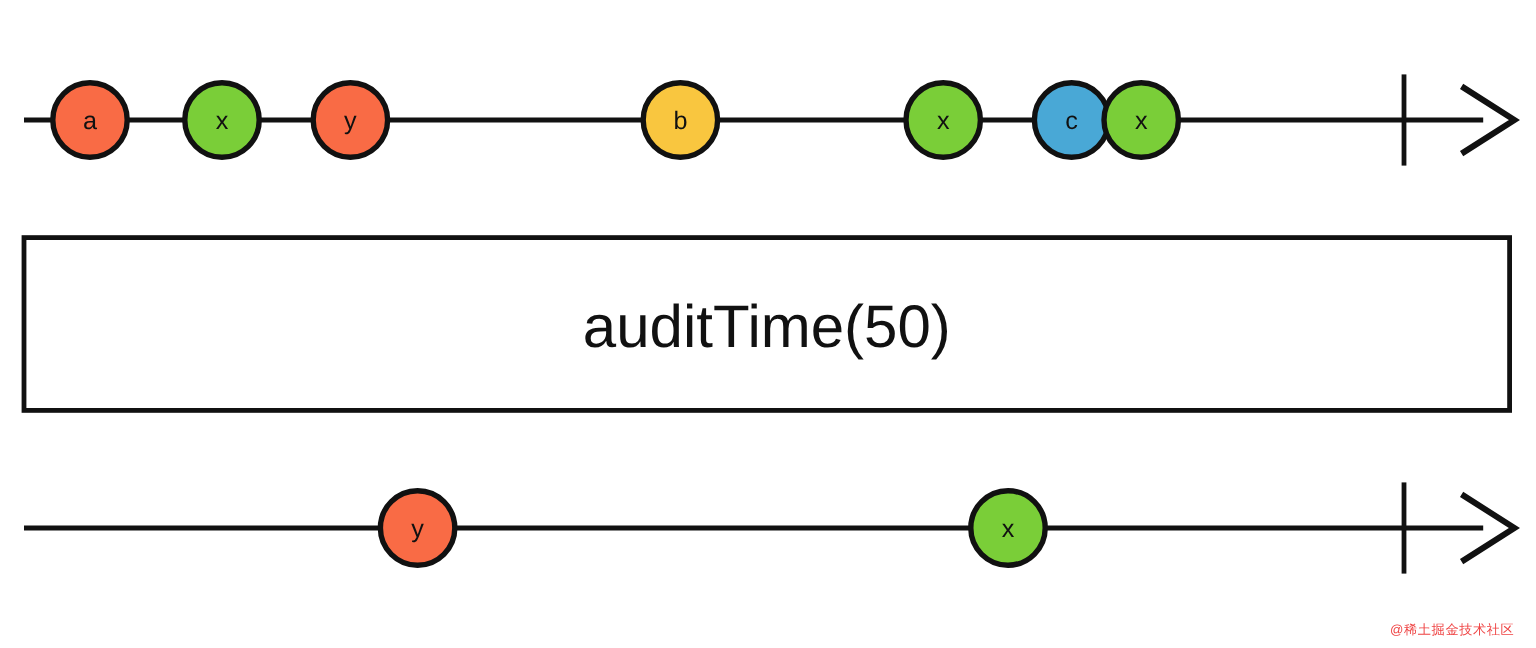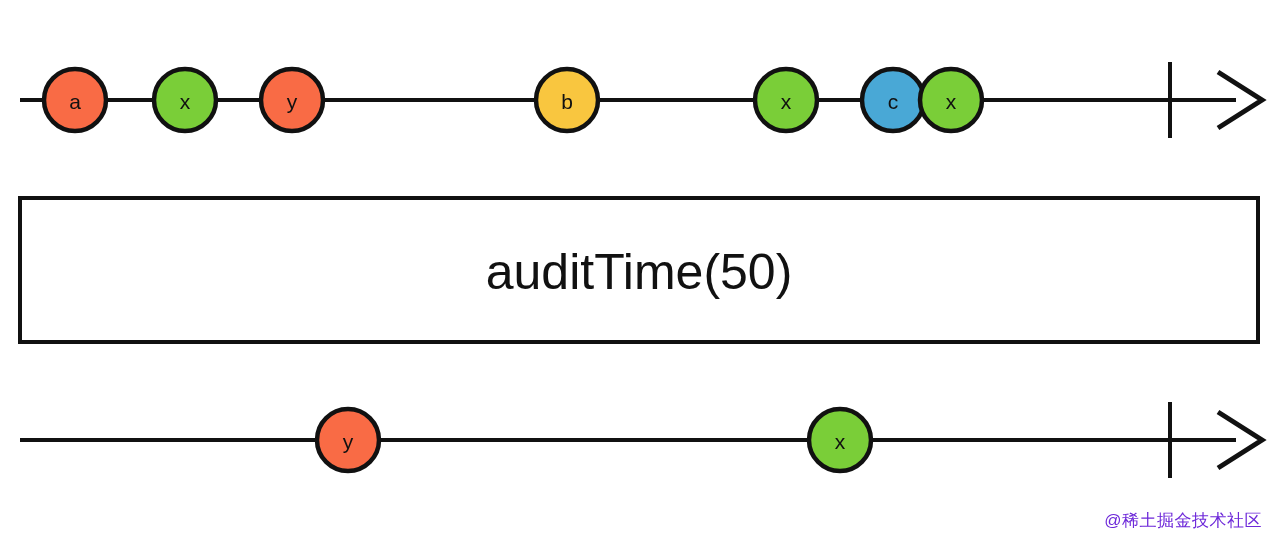--- a/index.html
+++ b/index.html
@@ -57,22 +57,22 @@
     font-size: 50px;
     fill: #111111;
     text-anchor: middle;
     dominant-baseline: central;
   }
   .watermark {
     position: absolute;
     right: 18px;
     bottom: 8px;
     font-family: "Liberation Sans", sans-serif;
-    font-size: 17px;
-    color: #6d28d9;
+    font-size: 11px;
+    color: #ef4444;
     letter-spacing: 0.5px;
     user-select: none;
     white-space: nowrap;
   }
 </style>
 </head>
 <body>
 
 <div id="stage">
   <svg class="diagram" viewBox="0 0 1280 540" xmlns="http://www.w3.org/2000/svg">

